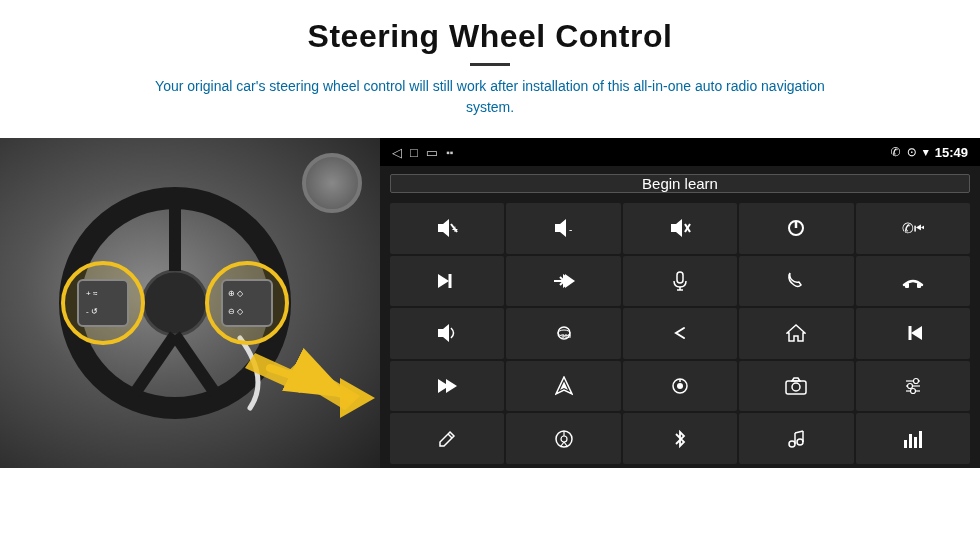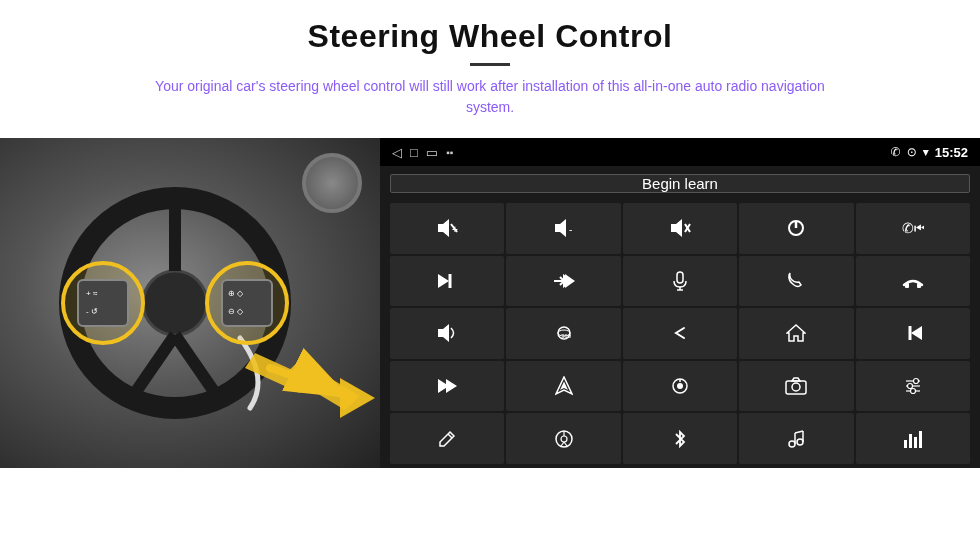--- a/index.html
+++ b/index.html
@@ -35,21 +35,21 @@
 
     .title-divider {
       width: 40px;
       height: 3px;
       background: #333;
       margin: 8px auto 10px;
     }
 
     .subtitle {
       font-size: 14px;
-      color: #8b5cf6;
+      color: #0369a1;
       max-width: 700px;
       margin: 4px auto;
       line-height: 1.5;
     }
 
     .content-area {
       display: flex;
       flex-direction: row;
       width: 100%;
       flex: 1;
@@ -255,21 +255,21 @@
           <div class="status-left">
             <span>◁</span>
             <span>□</span>
             <span>▭</span>
             <span style="font-size:10px;">▪▪</span>
           </div>
           <div class="status-right">
             <span>✆</span>
             <span>⊙</span>
             <span>▾</span>
-            <span style="font-weight:bold;font-size:13px;">15:52</span>
+            <span style="font-weight:bold;font-size:13px;">15:49</span>
           </div>
         </div>
 
         <div class="begin-learn-row">
           <button class="begin-learn-btn">Begin learn</button>
         </div>
 
         <div class="controls-grid">
 
           <button class="ctrl-btn" title="Volume Up">

